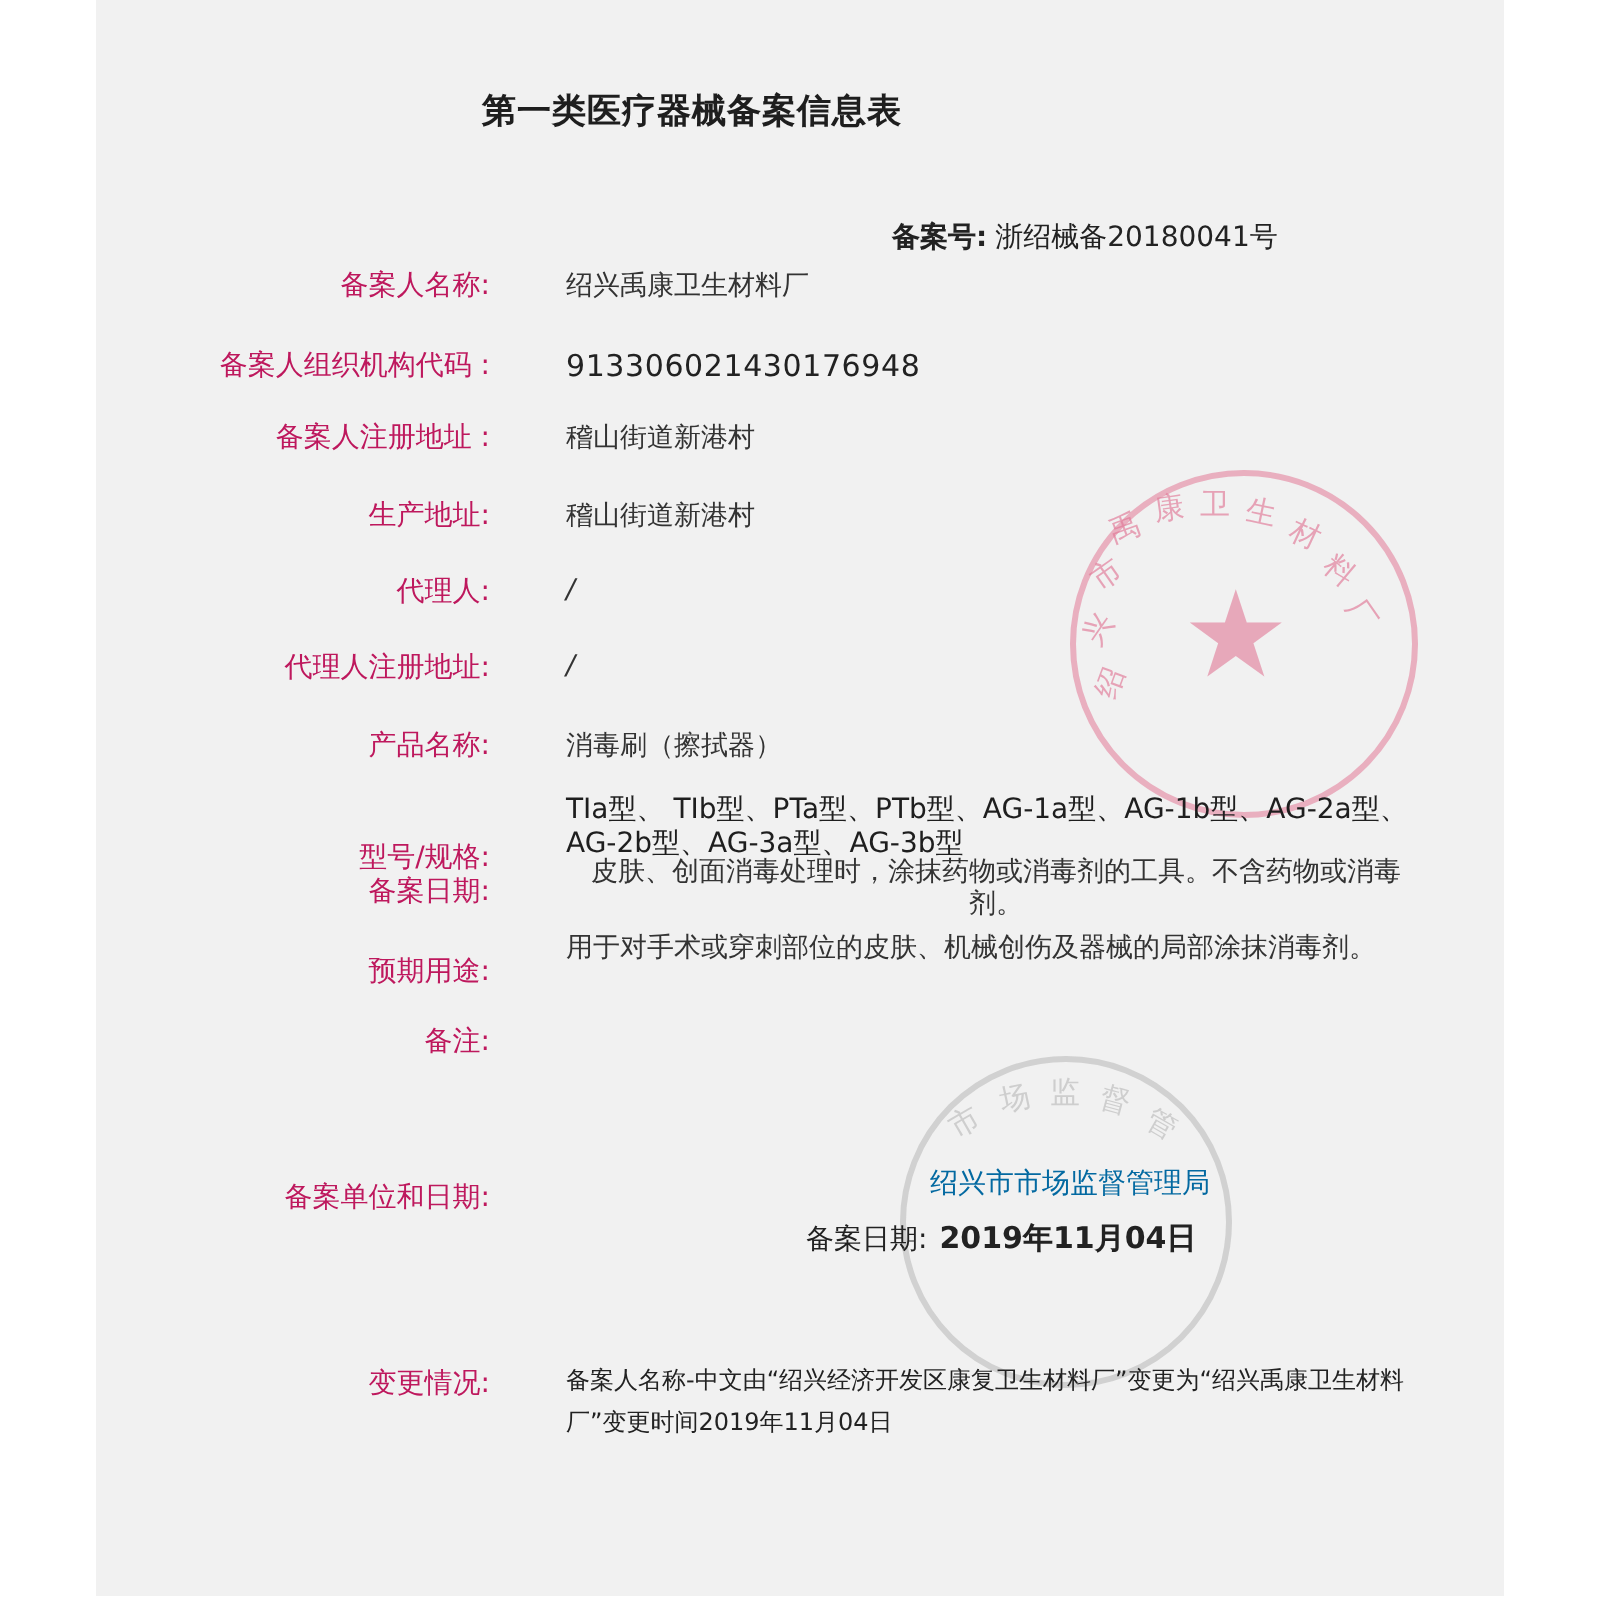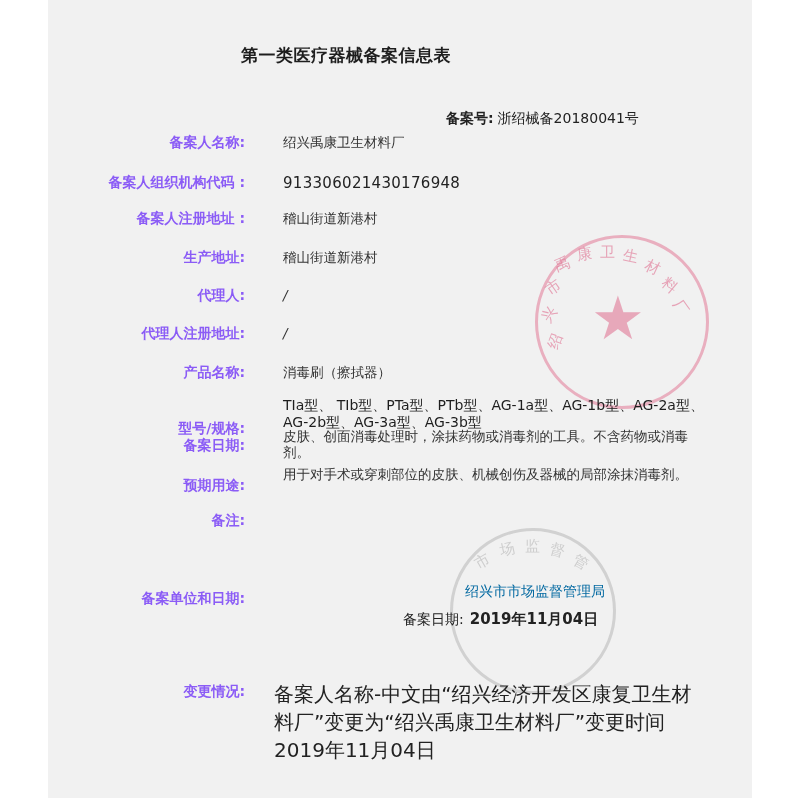--- a/index.html
+++ b/index.html
@@ -2,36 +2,36 @@
 <html><head>
 <meta charset="utf-8">
 <style>
   html, body { margin:0; padding:0; background:#ffffff; }
   body { width:800px; height:800px; position:relative; overflow:hidden; font-family:"DejaVu Sans", sans-serif; }
   .paper { position:absolute; left:48px; top:0; width:704px; height:798px; background:#f1f1f1; }
   .title { position:absolute; left:0; width:692px; top:44px; text-align:center; font-size:17px; font-weight:bold; color:#1e1e1e; letter-spacing:0.5px; }
   .regno { position:absolute; top:110px; left:446px; font-size:14px; color:#222; white-space:nowrap; }
   .regno .lbl { font-weight:bold; margin-right:4px; }
   .row { position:absolute; left:0; width:800px; }
-  .lbl-cell { position:absolute; right:555px; font-size:14px; font-weight:bold; color:#8b5cf6; white-space:nowrap; text-align:center; }
+  .lbl-cell { position:absolute; right:555px; font-size:14px; font-weight:normal; color:#be185d; white-space:nowrap; text-align:center; }
   .val-cell { position:absolute; left:283px; font-size:13.5px; color:#333; white-space:nowrap; }
   .val-multi { position:absolute; left:283px; width:430px; font-size:13.5px; color:#333; line-height:16px; white-space:normal; word-break:break-all; }
   .val-model { position:absolute; left:283px; width:430px; font-size:14px; color:#1e1e1e; line-height:17px; word-break:break-all; }
   .val-code { font-size:15px; color:#222; letter-spacing:0.3px; }
   .slash { font-style:italic; }
   .stamp { position:absolute; border-radius:50%; }
   .stamp-red { left:535px; top:235px; width:168px; height:168px; border:3px solid rgba(225,120,150,0.55); }
   .stamp-gray { left:450px; top:528px; width:160px; height:160px; border:3px solid rgba(150,150,150,0.35); }
   .star { position:absolute; color:rgba(225,120,150,0.6); font-size:60px; line-height:60px; left:53px; top:50px; }
   .stamp-text { position:absolute; font-size:15px; color:rgba(225,120,150,0.65); }
   .stamp-gray-text { position:absolute; font-size:15px; color:rgba(140,140,140,0.35); }
   .agency { position:absolute; left:465px; top:583px; font-size:14px; font-weight:normal; color:#0369a1; }
   .date { position:absolute; left:403px; top:610px; font-size:14px; color:#222; }
   .date .d { font-weight:bold; font-size:15px; margin-left:6px; }
-  .change { position:absolute; left:274px; top:680px; width:430px; font-size:20px; color:#222; line-height:28px; }
+  .change { position:absolute; left:283px; top:680px; width:430px; font-size:12px; color:#222; line-height:21px; }
 </style>
 </head>
 <body>
 
 <div class="paper"></div>
 
 <div class="title">第一类医疗器械备案信息表</div>
 
 <div class="regno">
   <span class="lbl">备案号:</span><span>浙绍械备20180041号</span>
@@ -93,21 +93,21 @@
   <span class="val-cell">消毒刷（擦拭器）</span>
 </div>
 
 <div class="row" style="top:400px;">
   <span class="lbl-cell" style="top:2px;margin-top:18px;">型号/规格:</span>
   <div class="val-model" style="top:-3px;">TIa型、 TIb型、PTa型、PTb型、AG-1a型、AG-1b型、AG-2a型、AG-2b型、AG-3a型、AG-3b型</div>
 </div>
 
 <div class="row" style="top:435px;">
   <span class="lbl-cell" style="top:2px;">备案日期:</span>
-  <div class="val-multi" style="top:-7px;">皮肤、创面消毒处理时，涂抹药物或消毒剂的工具。不含药物或消毒剂。</div>
+  <div class="val-multi" style="top:-7px;text-align:center;">皮肤、创面消毒处理时，涂抹药物或消毒剂的工具。不含药物或消毒剂。</div>
 </div>
 
 <div class="row" style="top:475px;">
   <span class="lbl-cell" style="top:2px;">预期用途:</span>
   <div class="val-multi" style="top:-9px;">用于对手术或穿刺部位的皮肤、机械创伤及器械的局部涂抹消毒剂。</div>
 </div>
 
 <div class="row" style="top:512px;">
   <span class="lbl-cell">备注:</span>
 </div>

